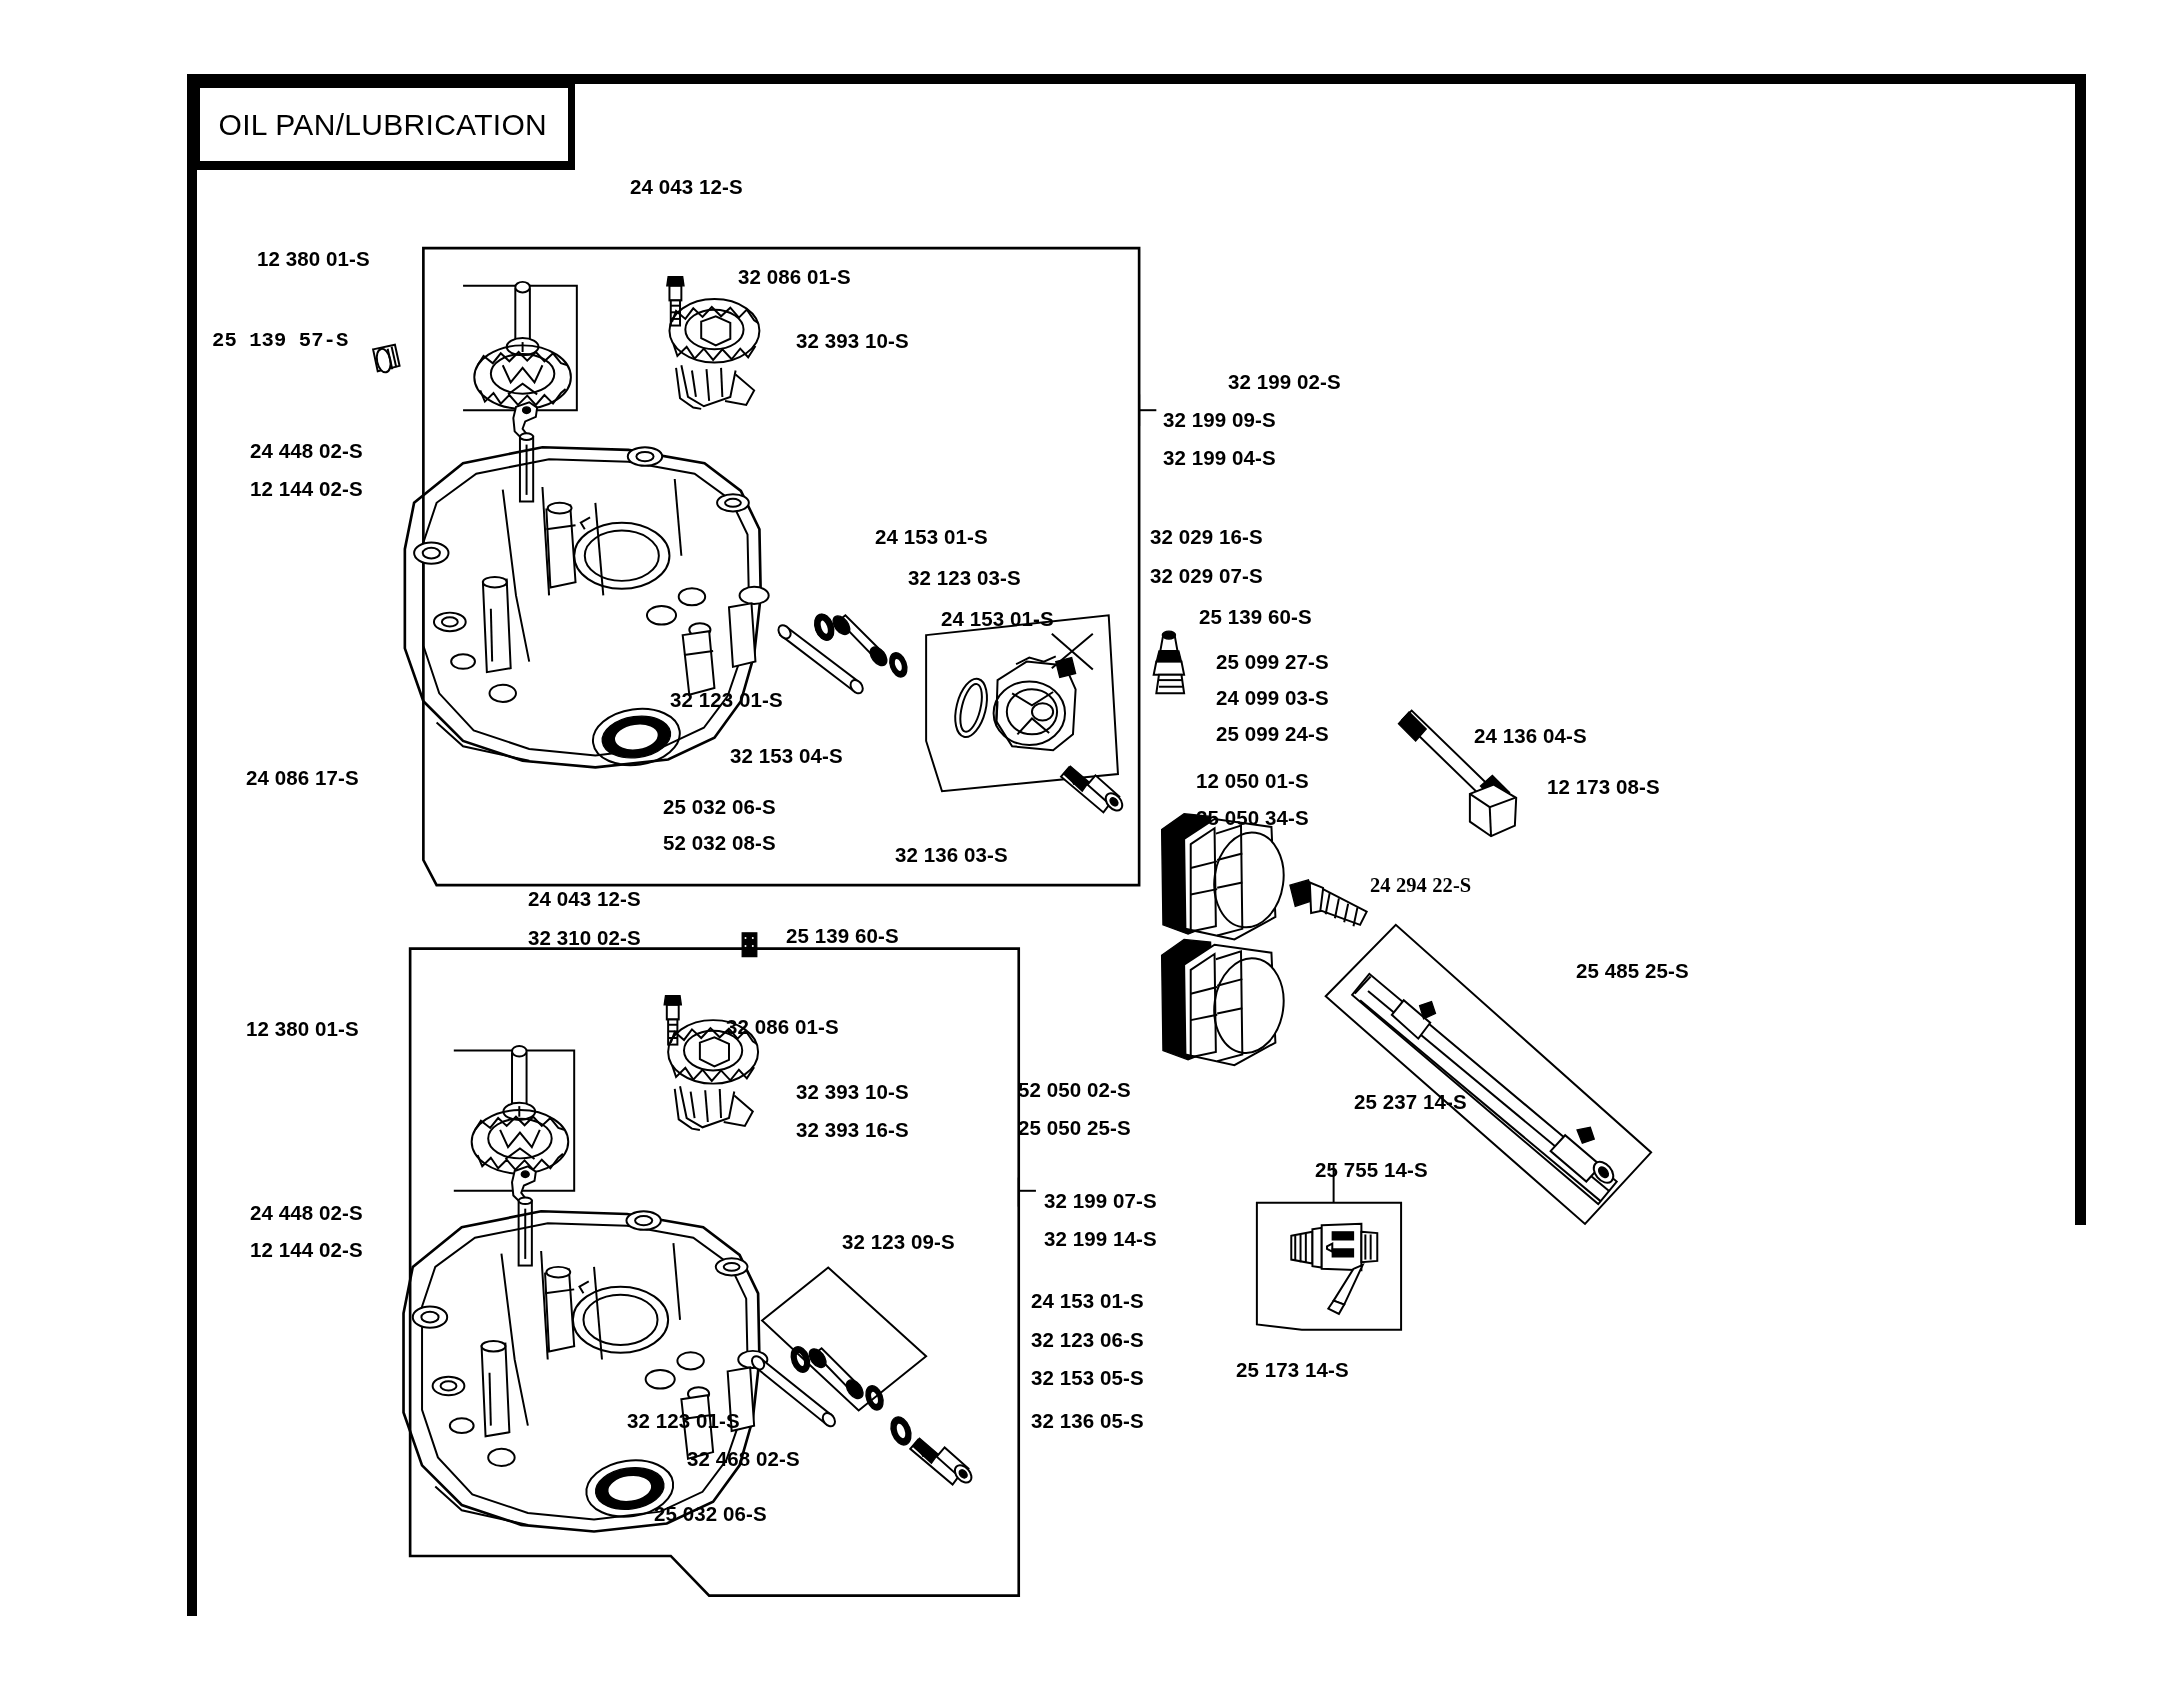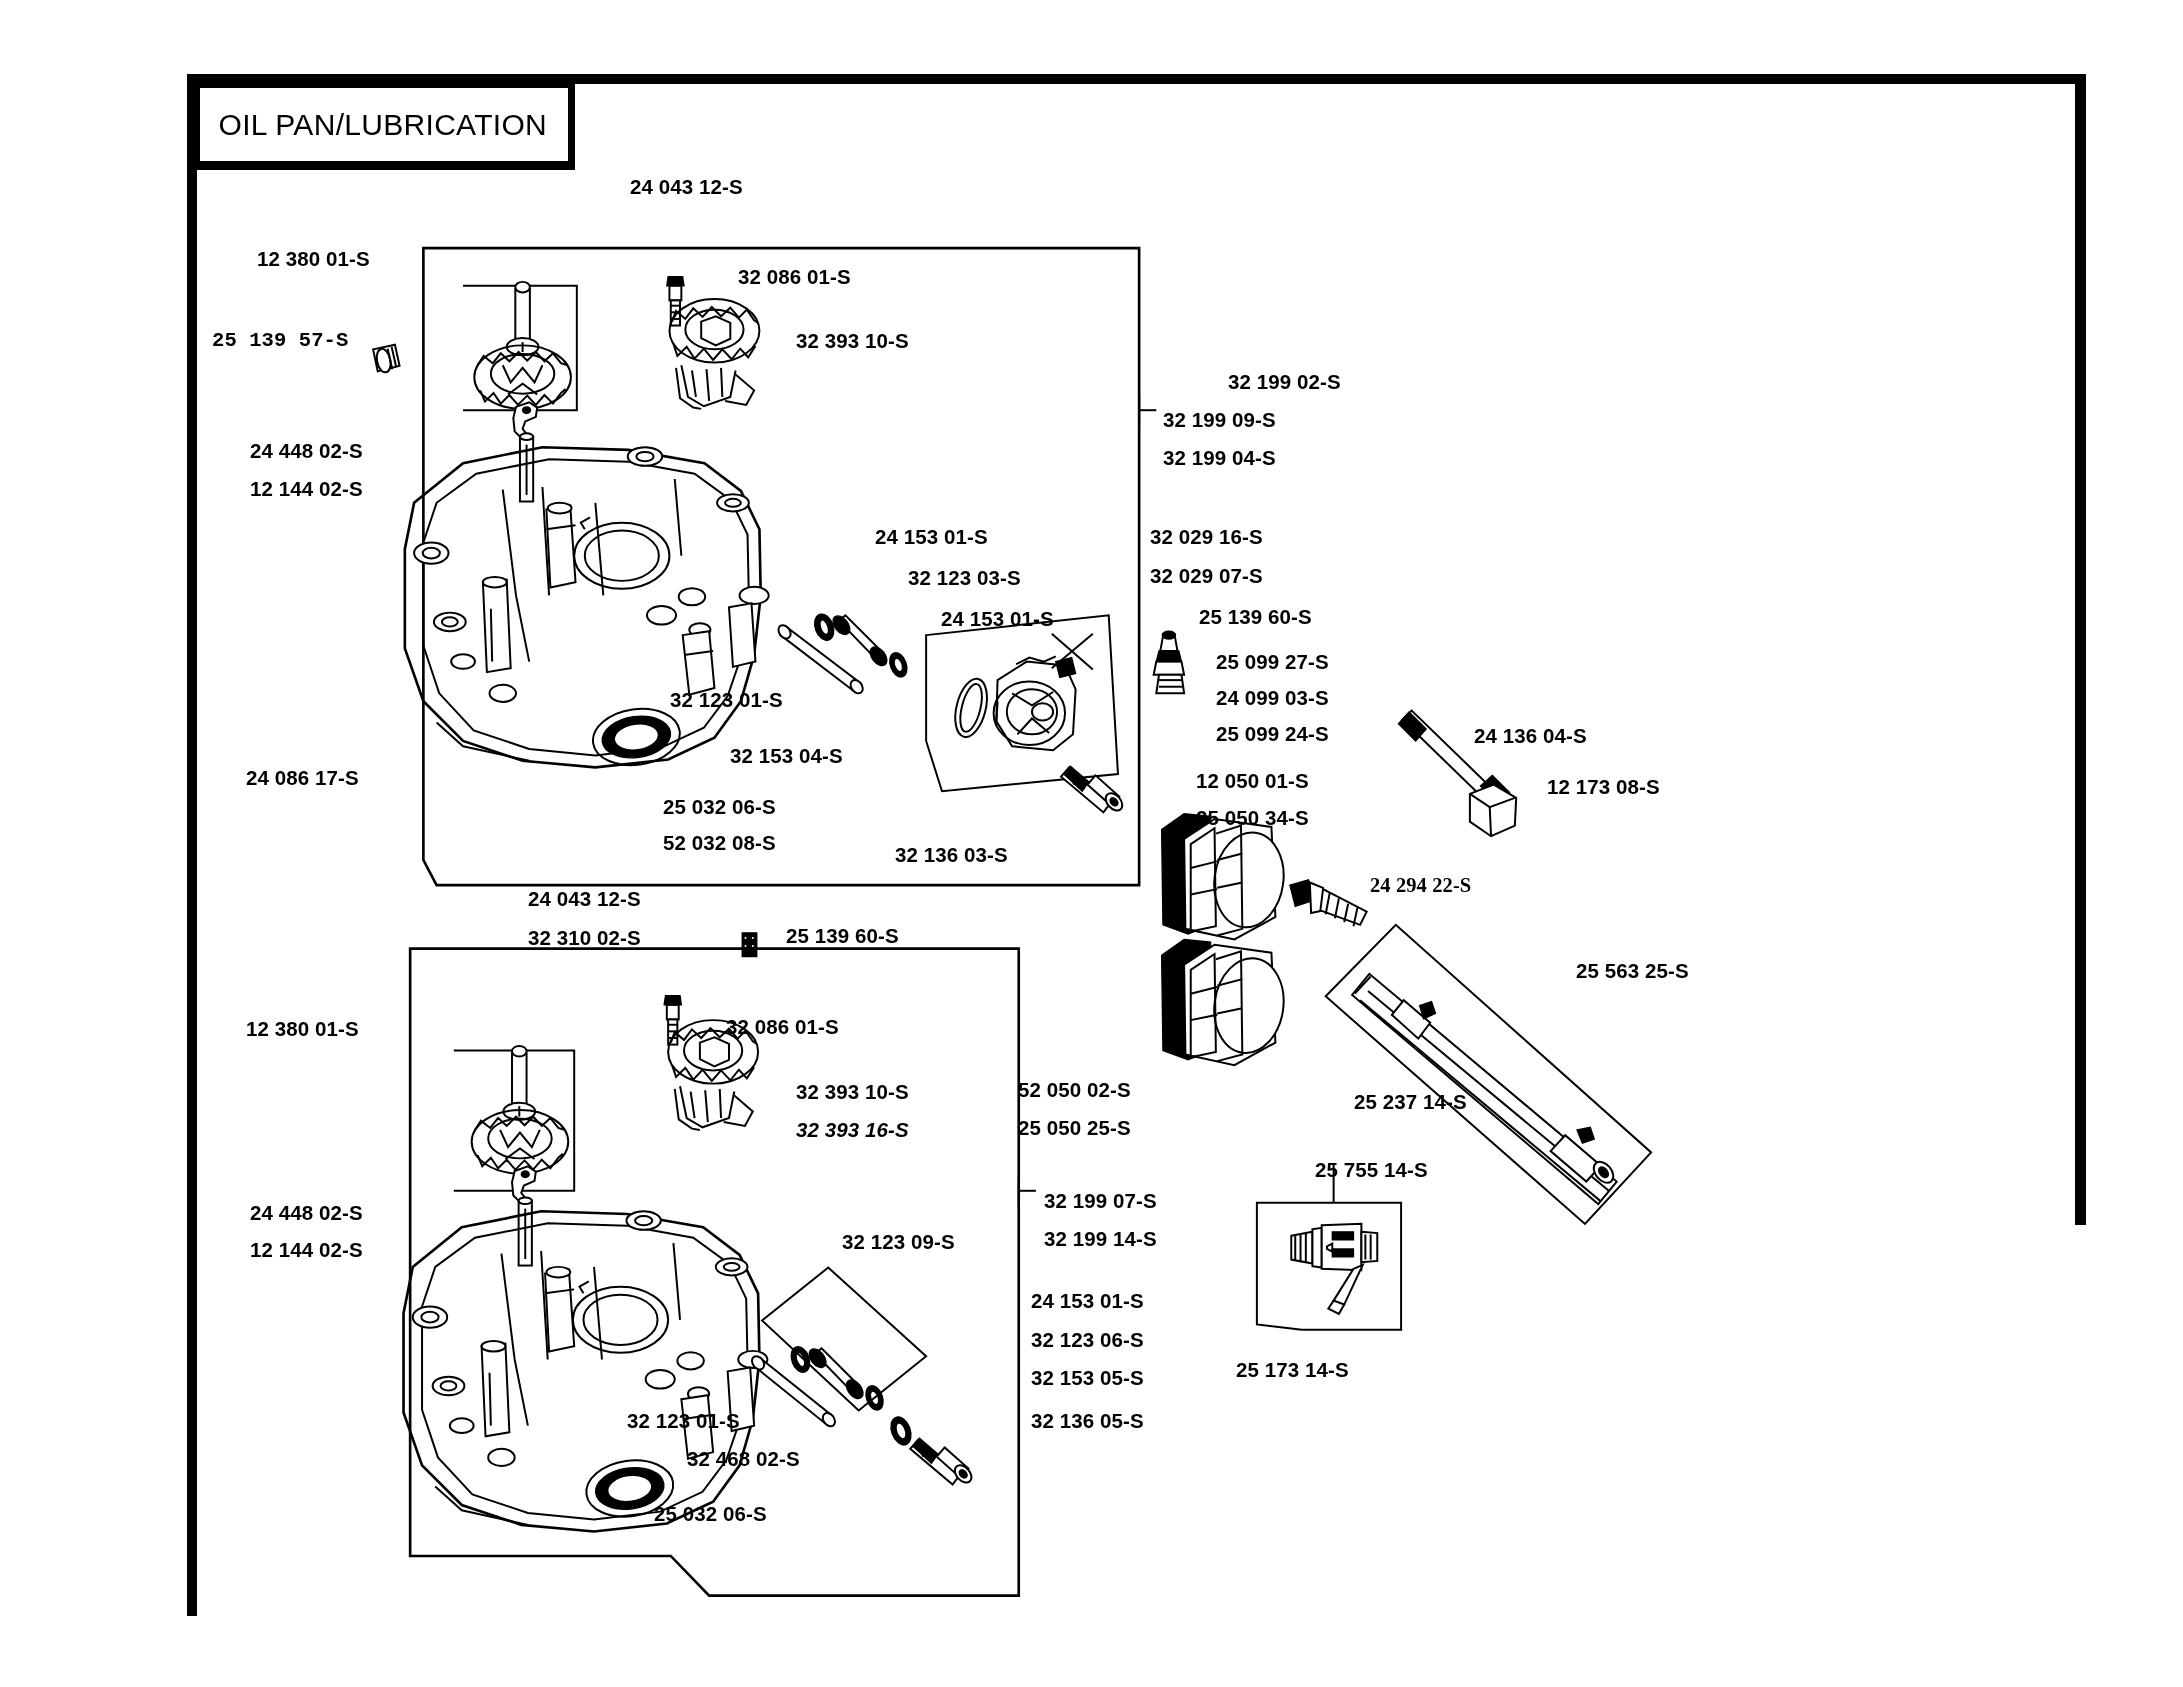--- a/index.html
+++ b/index.html
@@ -601,25 +601,25 @@
   <div class="lbl" style="left:1196px; top:771px;">12 050 01-S</div>
   <div class="lbl" style="left:663px; top:797px;">25 032 06-S</div>
   <div class="lbl" style="left:1196px; top:808px;">25 050 34-S</div>
   <div class="lbl" style="left:663px; top:833px;">52 032 08-S</div>
   <div class="lbl" style="left:895px; top:845px;">32 136 03-S</div>
   <div class="lbl" style="left:1370px; top:875px;font-family:Liberation Serif, serif;">24 294 22-S</div>
 
   <div class="lbl" style="left:528px;  top:889px;">24 043 12-S</div>
   <div class="lbl" style="left:528px;  top:928px;">32 310 02-S</div>
   <div class="lbl" style="left:786px; top:926px;">25 139 60-S</div>
-  <div class="lbl" style="left:1576px; top:961px;">25 563 25-S</div>
+  <div class="lbl" style="left:1576px; top:961px;">25 485 25-S</div>
   <div class="lbl" style="left:246px;  top:1019px;">12 380 01-S</div>
   <div class="lbl" style="left:726px; top:1017px;">32 086 01-S</div>
   <div class="lbl" style="left:796px; top:1082px;">32 393 10-S</div>
-  <div class="lbl" style="left:796px; top:1120px;font-style:italic;">32 393 16-S</div>
+  <div class="lbl" style="left:796px; top:1120px;">32 393 16-S</div>
   <div class="lbl" style="left:1018px; top:1080px;">52 050 02-S</div>
   <div class="lbl" style="left:1018px; top:1118px;">25 050 25-S</div>
   <div class="lbl" style="left:1354px; top:1092px;">25 237 14-S</div>
   <div class="lbl" style="left:1315px; top:1160px;">25 755 14-S</div>
   <div class="lbl" style="left:250px;  top:1203px;">24 448 02-S</div>
   <div class="lbl" style="left:1044px; top:1191px;text-align:center;">32 199 07-S</div>
   <div class="lbl" style="left:250px;  top:1240px;">12 144 02-S</div>
   <div class="lbl" style="left:1044px; top:1229px;">32 199 14-S</div>
   <div class="lbl" style="left:842px; top:1232px;">32 123 09-S</div>
   <div class="lbl" style="left:1031px; top:1291px;">24 153 01-S</div>

